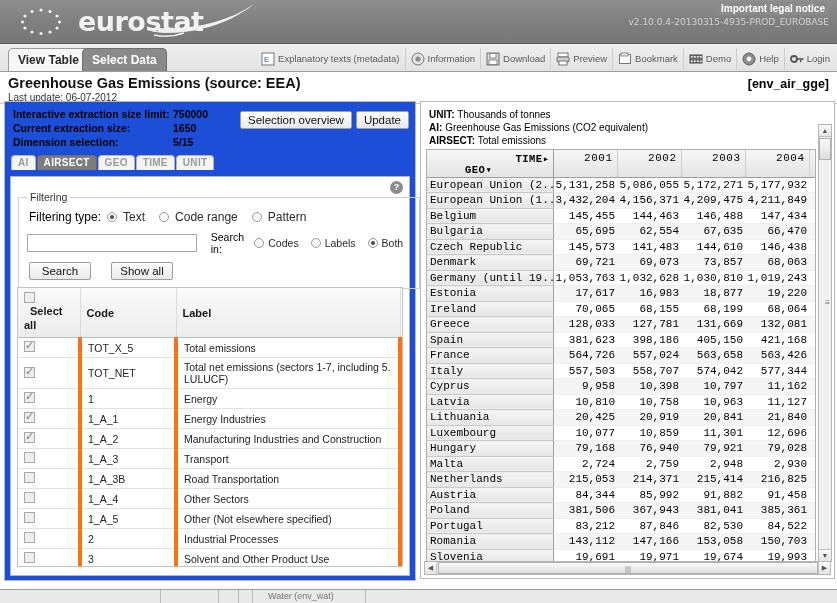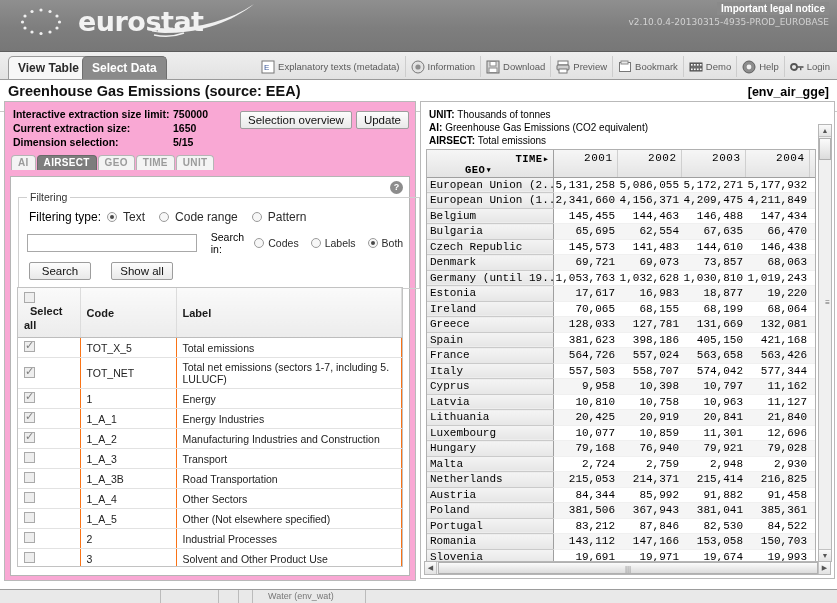--- a/index.html
+++ b/index.html
@@ -9,21 +9,21 @@
     font-family: "Liberation Sans", sans-serif;
     font-size: 11px;
     background: #ffffff;
     overflow: hidden;
     position: relative;
     color: #000;
   }
 
   
   .eu-header {
-    height: 52px;
+    height: 44px;
     background: linear-gradient(180deg,#8f8f8f 0%, #7e7e7e 55%, #777777 100%);
     position: relative;
     border-bottom: 1px solid #5d5d5d;
   }
   .eu-flag {
     position:absolute; left:10px; top:4px; width:62px; height:34px;
   }
   .eu-logo {
     position:absolute; left:78px; top:6px;
     font-size: 27px; font-weight: bold; color:#f2f2f2;
@@ -82,21 +82,21 @@
   }
   .title-main { font-size:14.5px; font-weight:bold; color:#111; font-family:"Liberation Sans",sans-serif;}
   .title-sub  { font-size:10px; color:#333; margin-top:1px; }
   .title-code { position:absolute; right:8px; top:5px; font-size:12.5px; font-weight:bold; }
 
   
   .split { position:absolute; top:101px; left:0; right:0; bottom:0; }
 
   .leftpane {
     position:absolute; left:4px; top:0; width:412px; bottom:22px;
-    background:#f9a8d4; border:1px solid #b9b9b9;
+    background:#1d4ed8; border:1px solid #b9b9b9;
   }
   .rightpane {
     position:absolute; left:420px; top:0; right:2px; bottom:24px;
     background:#fff; border:1px solid #b9b9b9;
   }
 
   
   .sizeinfo { padding:6px 8px 2px 8px; position:relative; }
   .sizerow { display:flex; font-size:10.5px; margin-bottom:2px; }
   .sizerow .lbl { font-weight:bold; width:160px; }
@@ -158,21 +158,21 @@
     position:absolute; left:6px; right:6px; top:110px; bottom:8px;
     border:1px solid #c2c2c2; background:#fff; overflow:hidden;
   }
   table.lt { width:100%; border-collapse:collapse; table-layout:fixed; }
   table.lt th {
     background: linear-gradient(180deg,#fafafa,#ececec);
     border-bottom:1px solid #bdbdbd; border-right:1px solid #dcdcdc;
     font-size:11px; text-align:left; padding:4px 6px; font-weight:bold; color:#1a1a1a;
   }
   table.lt td {
-    border-bottom:1px solid #e2e2e2; border-right:1px solid #f97316;
+    border-bottom:1px solid #e2e2e2; border-right:4px solid #f97316;
     font-size:10.5px; padding:3px 6px; color:#222; vertical-align:middle;
     height:17px;
   }
   .cbcol { width:62px; }
   .codecol { width:96px; }
   .chk {
     width:11px;height:11px;border:1px solid #a9a9a9;background:#eeeeee;
     display:inline-block;position:relative;cursor:pointer;
   }
   .chk.on::after {
@@ -553,21 +553,21 @@
             <tr>
               <td class="geo">European Union (2...</td>
               <td class="num">5,131,258</td>
               <td class="num">5,086,055</td>
               <td class="num">5,172,271</td>
               <td class="num">5,177,932</td>
               <td class="num">5,148,7</td>
             </tr>
             <tr class="alt">
               <td class="geo">European Union (1...</td>
-              <td class="num">2,341,660</td>
+              <td class="num">3,432,204</td>
               <td class="num">4,156,371</td>
               <td class="num">4,209,475</td>
               <td class="num">4,211,849</td>
               <td class="num">4,180,3</td>
             </tr>
             <tr>
               <td class="geo">Belgium</td>
               <td class="num">145,455</td>
               <td class="num">144,463</td>
               <td class="num">146,488</td>

